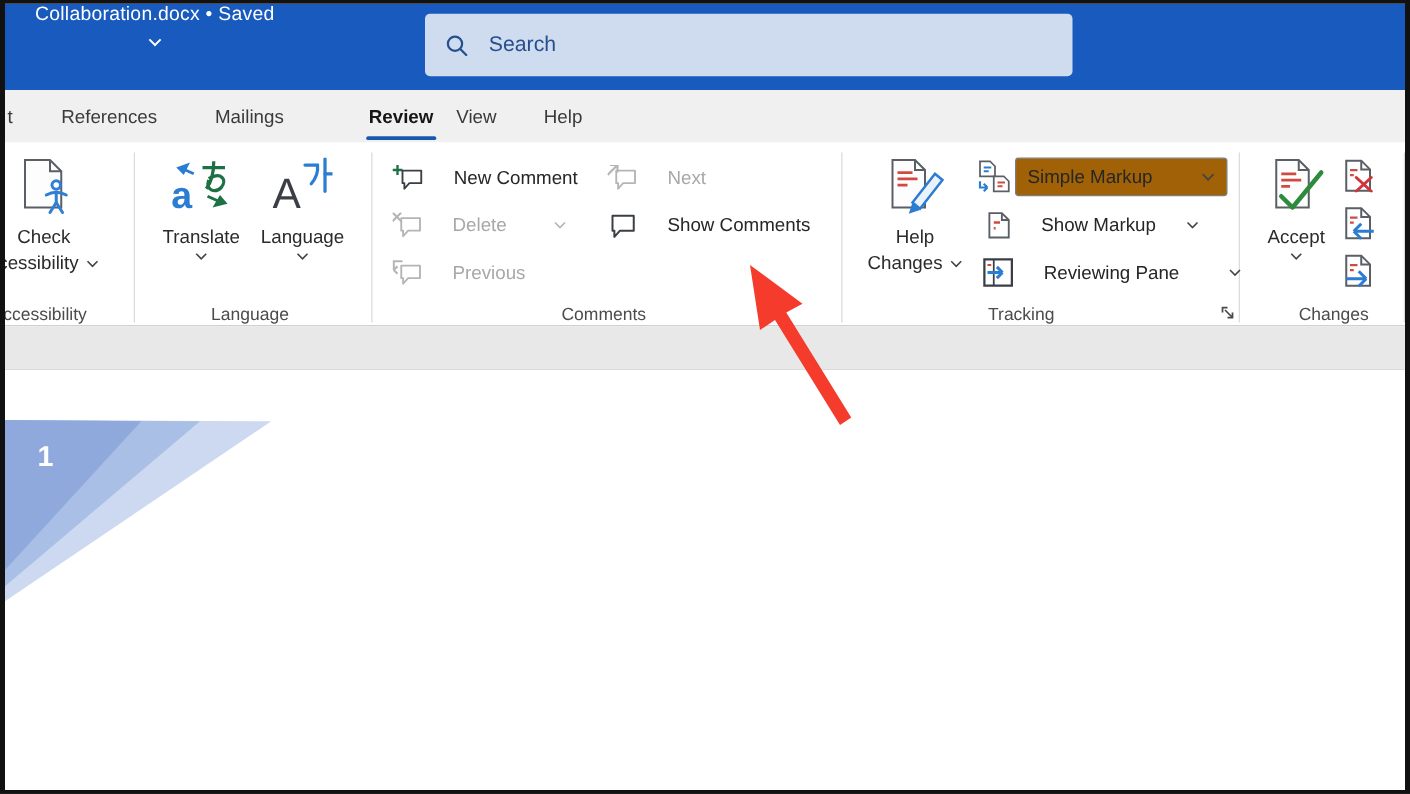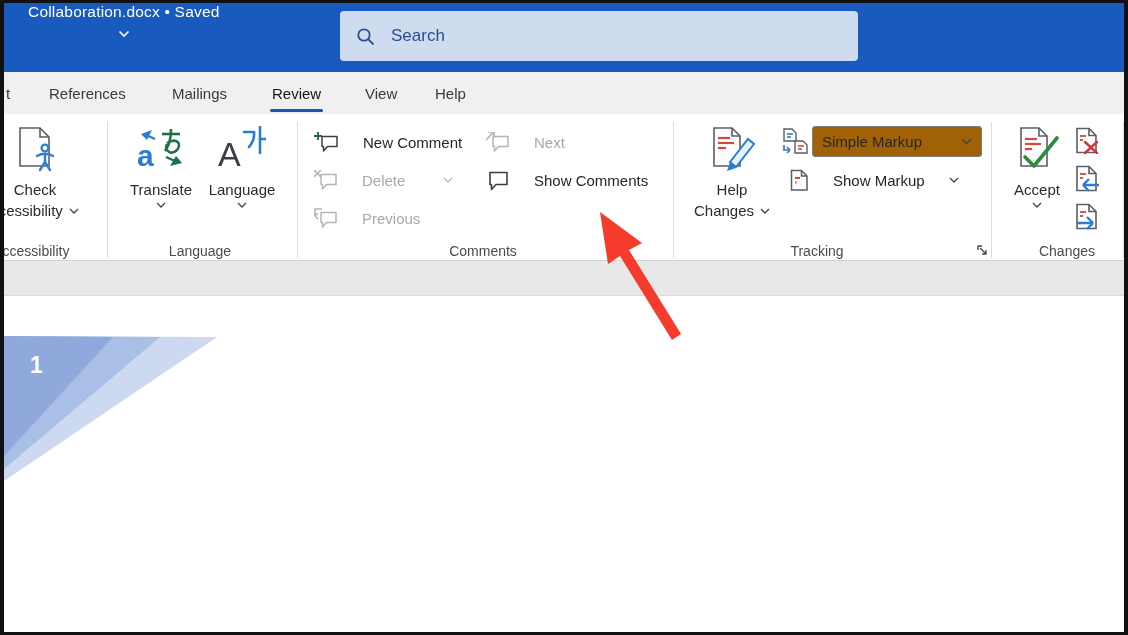--- a/index.html
+++ b/index.html
@@ -17,21 +17,21 @@
   .searchbox { position:absolute; left:336px; top:8px; width:518px; height:50px;
                background:#cfdcf0; border-radius:4px; display:flex; align-items:center;
                padding-left:16px; gap:16px; cursor:text; }
   .searchbox .ph { color:#25508d; font-size:17px; }
 
   
   .tabrow { position:absolute; left:0; top:69px; width:100%; height:42px;
             background:#f0f0f0; }
   .tab { position:absolute; top:0; height:42px; display:flex; align-items:center;
          font-size:15px; color:#3a3a3a; cursor:pointer; }
-  .tab.active { color:#161616; font-weight:normal; }
+  .tab.active { color:#161616; font-weight:bold;margin-left:23px; }
   .tab.active .underline { position:absolute; left:-2px; right:-2px; bottom:2px;
          height:3px; background:#1758b0; border-radius:2px; }
 
   
   .ribbon { position:absolute; left:0; top:111px; width:100%; height:147px;
             background:#fff; border-bottom:1px solid #d1d1d1; }
   .vsep { position:absolute; top:8px; height:136px; width:1px; background:#dcdcdc; }
   .grouplabel { position:absolute; top:129px; height:17px; font-size:14px;
                 color:#4b4b4b; text-align:center; white-space:nowrap; }
   .bigbtn { position:absolute; top:0; height:128px; text-align:center; cursor:pointer; }
@@ -268,20 +268,32 @@
             <line x1="5" y1="9" x2="10" y2="9"></line>
             <line x1="5" y1="13.5" x2="6.5" y2="13.5"></line>
           </g>
       </svg>
       <span>Show Markup</span>
       <svg class="chev" width="10" height="6" viewBox="0 0 10 6">
         <path d="M1 1 L5 5 L9 1" fill="none" stroke="#444" stroke-width="1.3"></path>
         </svg>
     </div>
 
+    <div class="smallbtn" style="left:782px;top:92px">
+      <svg width="25" height="24" viewBox="0 0 25 24">
+        <rect x="1.5" y="1.5" width="22" height="21" fill="#fff" stroke="#3b3f45" stroke-width="1.8"></rect>
+        <line x1="9" y1="1.5" x2="9" y2="22.5" stroke="#3b3f45" stroke-width="1.4"></line>
+        <path d="M4 12 h12 M16 12 l-4.5 -4.5 M16 12 l-4.5 4.5" fill="none" stroke="#2b7cd3" stroke-width="2.4"></path>
+        <line x1="4" y1="6" x2="7" y2="6" stroke="#d04a42" stroke-width="1.6"></line>
+      </svg>
+      <span>Reviewing Pane</span>
+      <svg class="chev" style="margin-left:16px" width="10" height="6" viewBox="0 0 10 6">
+        <path d="M1 1 L5 5 L9 1" fill="none" stroke="#444" stroke-width="1.3"></path>
+        </svg>
+    </div>
 
     <div class="grouplabel" style="left:713px;width:200px">Tracking</div>
     <span class="launcher">
       <svg width="14" height="14" viewBox="0 0 14 14">
         <path d="M2 6 V2 h4 M4 4 l6 6 M10 6 v4 h-4" fill="none" stroke="#4b4b4b" stroke-width="1.4"></path>
       </svg>
     </span>
 
     <div class="bigbtn" style="left:995px;width:76px">
       <span class="bicon">

